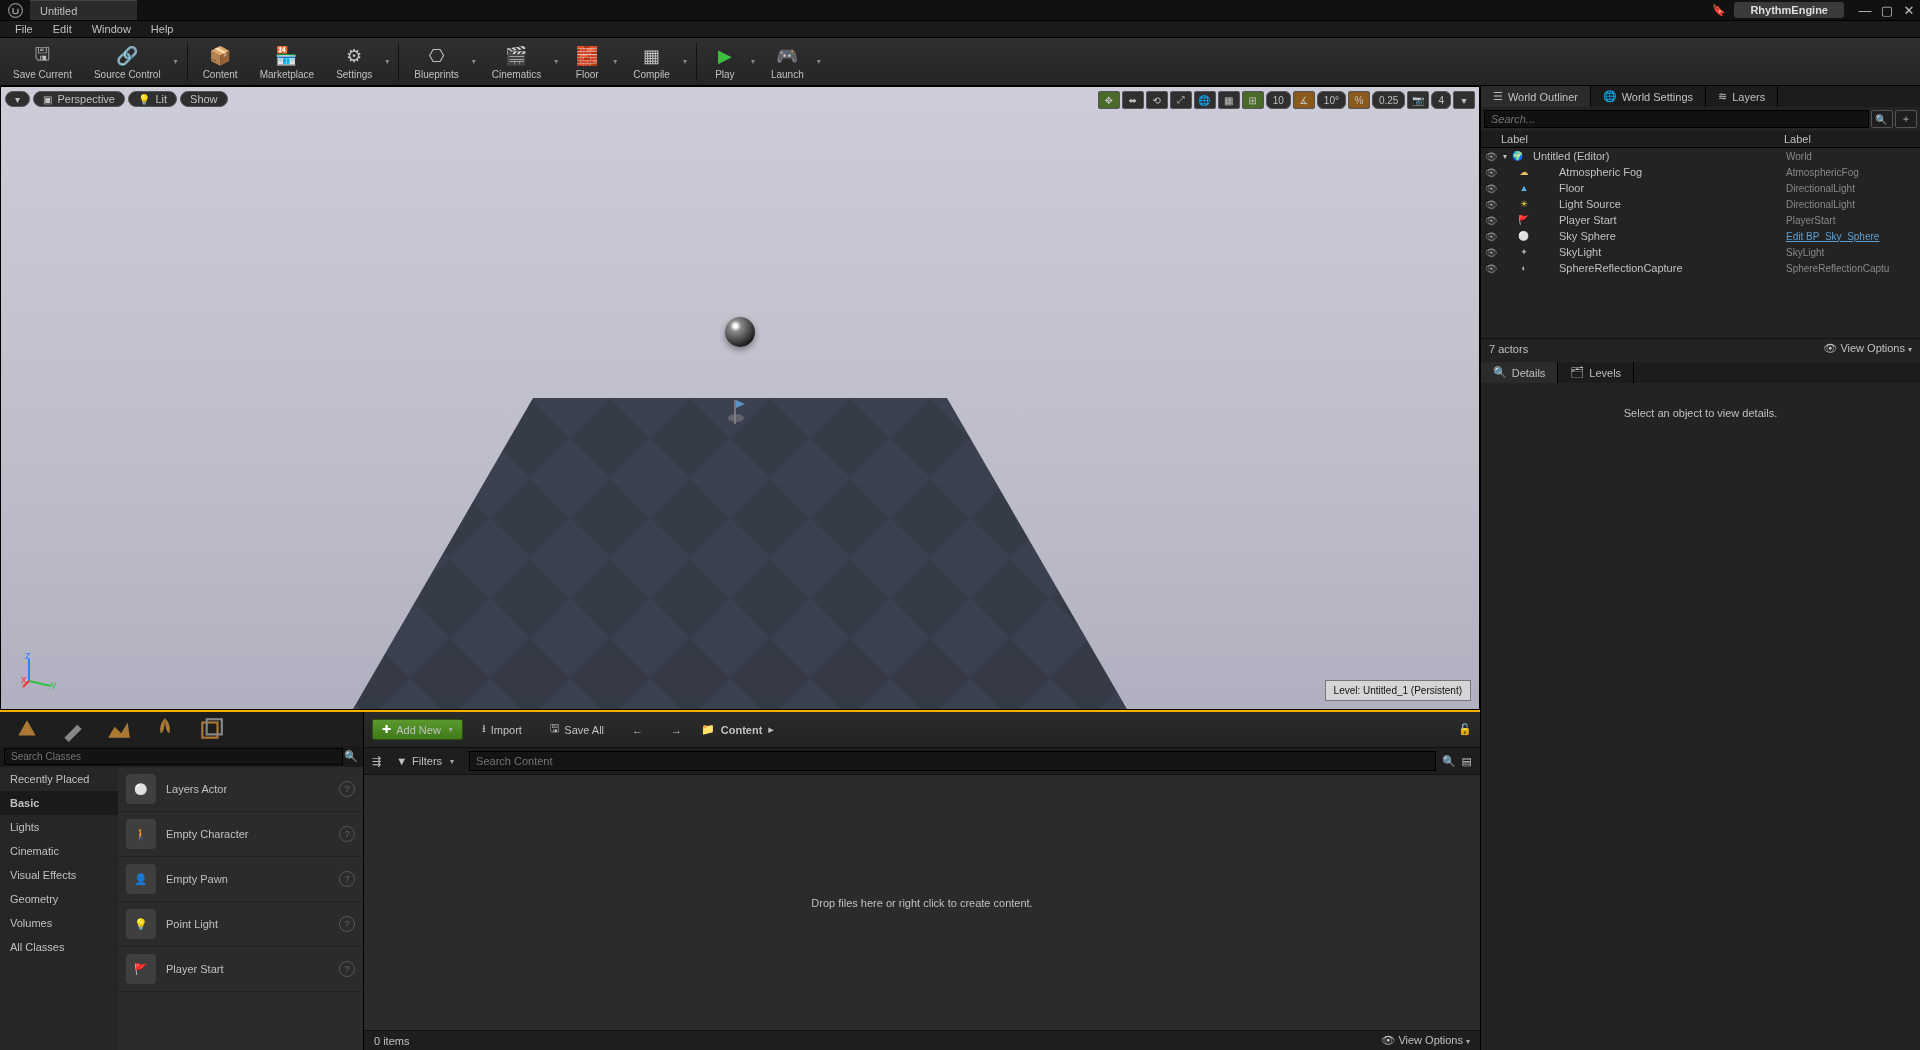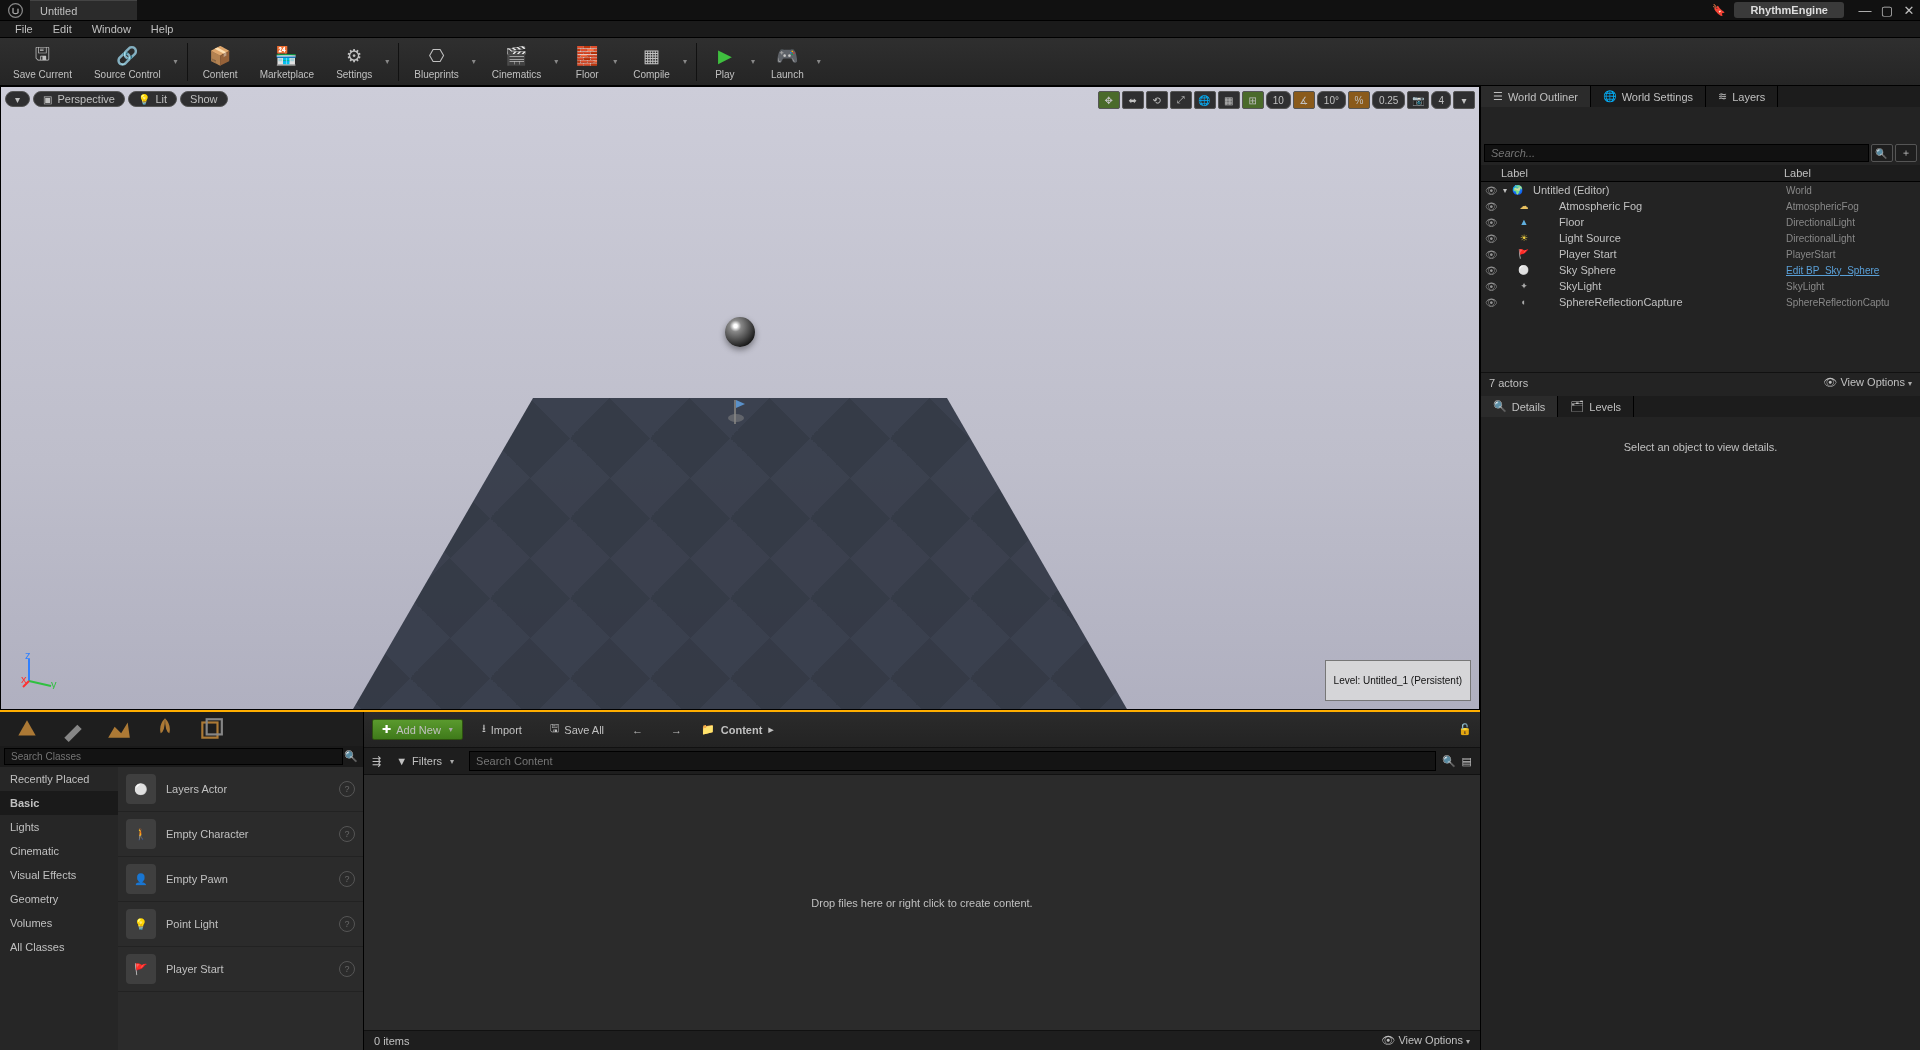--- a/index.html
+++ b/index.html
@@ -27,21 +27,21 @@
 .vp-btn { background: rgba(30,30,30,.9); border: 1px solid #555; border-radius: 2px; width: 22px; height: 18px; display: flex; align-items: center; justify-content: center; cursor: pointer; font-size: 10px; }
 .vp-btn.active { background: #4a6a2a; }
 .vp-box { background: rgba(30,30,30,.9); border: 1px solid #555; border-radius: 6px; padding: 1px 6px; font-size: 10px; height: 18px; display: flex; align-items: center; }
 .viewport-canvas { position: absolute; inset: 0; background: linear-gradient(#cdcdd9 0%, #bebecb 60%, #b0b0c0 100%); }
 .floor { position: absolute; left: 50%; top: 50%; transform: translateX(-50%); width: 900px; height: 420px; clip-path: polygon(27% 0, 73% 0, 100% 100%, 0 100%);
   background: repeating-conic-gradient(from 45deg, #2e3440 0 25%, #343a48 0 50%) 0 0/80px 80px; opacity: .95; }
 .sphere { position: absolute; left: 49%; top: 37%; width: 30px; height: 30px; border-radius: 50%;
   background: radial-gradient(circle at 35% 30%, #fff 0 6%, #888 20%, #111 80%); box-shadow: 0 3px 6px rgba(0,0,0,.4); }
 .playerstart { position: absolute; left: 49%; top: 50%; width: 22px; height: 28px; }
 .axis-gizmo { position: absolute; left: 20px; bottom: 20px; width: 36px; height: 36px; }
-.level-label { position: absolute; right: 8px; bottom: 8px; background: rgba(220,220,220,.85); color: #111; padding: 14px 8px; border: 1px solid #777; font-size: 10px; }
+.level-label { position: absolute; right: 8px; bottom: 8px; background: rgba(220,220,220,.85); color: #111; padding: 4px 8px; border: 1px solid #777; font-size: 10px; }
 
 .bottom-panels { height: 340px; display: flex; border-top: 2px solid #ffae00; }
 .modes-panel { width: 364px; background: #232323; display: flex; flex-direction: column; border-right: 1px solid #000; }
 .modes-tabs { height: 34px; display: flex; align-items: center; gap: 20px; padding: 0 14px; background: #1e1e1e; }
 .modes-tabs .mode-ico { width: 26px; height: 26px; cursor: pointer; opacity: .85; }
 .search-row { display: flex; align-items: center; padding: 2px 4px; background: #1a1a1a; }
 .search-row input { flex: 1; background: #131313; border: 1px solid #000; padding: 2px 6px; color: #aaa; font-size: 10px; }
 .search-row .mag { width: 16px; text-align: center; }
 .modes-body { flex: 1; display: flex; min-height: 0; }
 .modes-cats { width: 118px; background: #262626; overflow-y: auto; }
@@ -60,21 +60,21 @@
 .path-bar { display: flex; align-items: center; gap: 6px; }
 .content-filter { display: flex; align-items: center; gap: 6px; padding: 3px 8px; background: #1e1e1e; border-bottom: 1px solid #111; }
 .content-filter input { flex: 1; background: #141414; border: 1px solid #000; padding: 3px 6px; color: #aaa; }
 .content-body { flex: 1; display: flex; align-items: center; justify-content: center; color: #888; background: #2b2b2b; }
 .content-status { display: flex; align-items: center; padding: 3px 10px; background: #1e1e1e; border-top: 1px solid #111; }
 
 .right-panel { width: 440px; background: #232323; display: flex; flex-direction: column; border-left: 1px solid #000; }
 .rp-tabs { display: flex; background: #1c1c1c; }
 .rp-tab { padding: 4px 12px; display: flex; gap: 5px; align-items: center; cursor: pointer; border-right: 1px solid #000; }
 .rp-tab.active { background: #2b2b2b; }
-.outliner-search { display: flex; padding: 3px; gap: 2px; background: #232323; margin-top: 34px; }
+.outliner-search { display: flex; padding: 3px; gap: 2px; background: #232323; }
 .outliner-search input { flex: 1; background: #111; border: 1px solid #000; padding: 2px 6px; color: #aaa; font-style: italic; }
 .outliner-head { display: flex; background: #1c1c1c; padding: 2px 6px; font-size: 10px; border-bottom: 1px solid #000; }
 .outliner-head .col-label { flex: 1; padding-left: 14px; }
 .outliner-head .col-type { width: 130px; }
 .outliner-body { flex: 0 0 auto; min-height: 190px; }
 .orow { display: flex; align-items: center; padding: 1px 4px; gap: 4px; cursor: pointer; font-size: 11px; }
 .orow .eye { width: 14px; font-size: 10px; opacity: .7; }
 .orow .oico { width: 14px; height: 14px; display: flex; align-items: center; justify-content: center; font-size: 9px; }
 .orow .olabel { flex: 1; padding-left: 4px; }
 .orow .otype { width: 130px; color: #888; font-size: 10px; }

